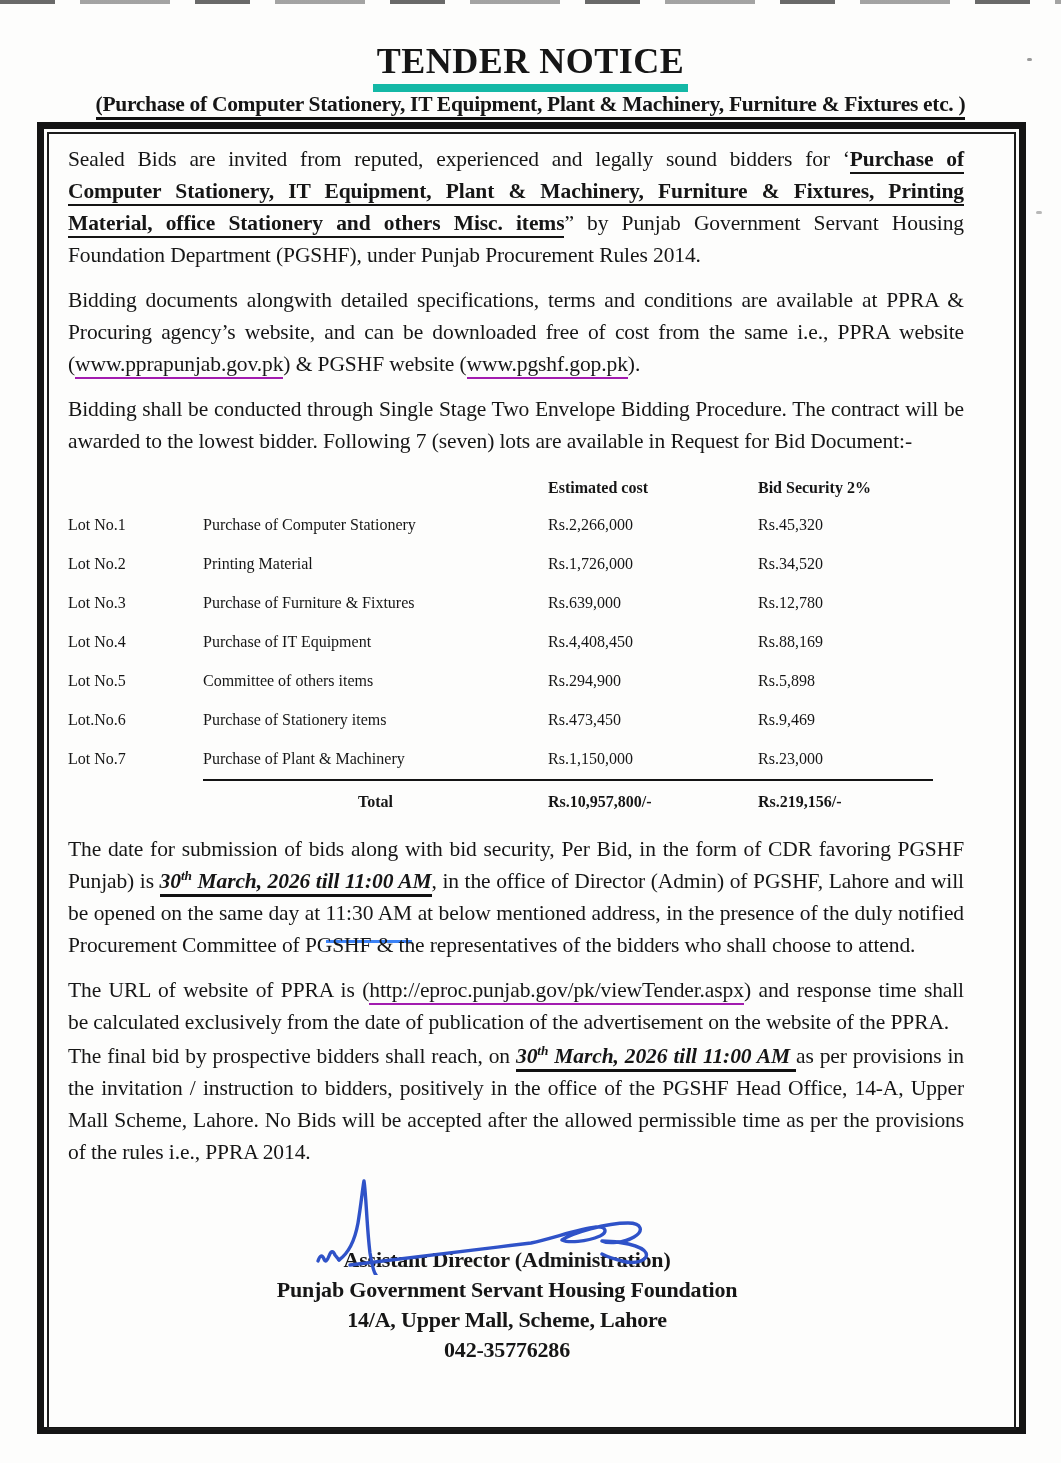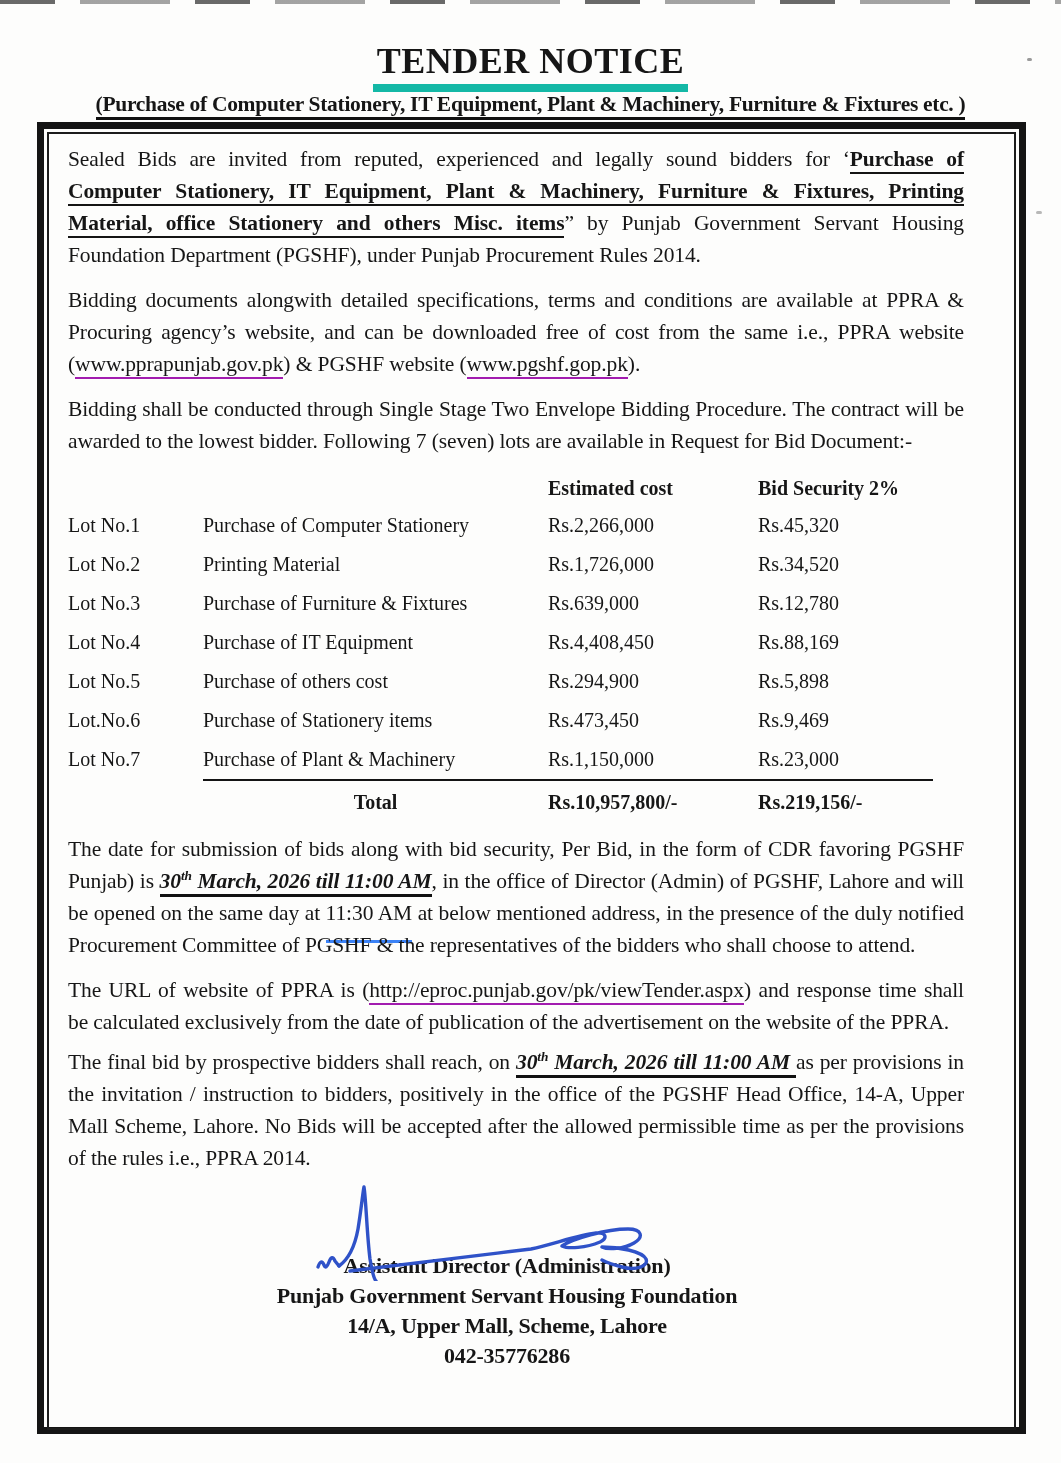--- a/index.html
+++ b/index.html
@@ -40,32 +40,32 @@
   .doc-box-inner{
     box-sizing:border-box;height:100%;margin:3px;border:2px solid #1c1c1c;
     padding:9px 50px 6px 19px;
   }
 
   
   p.para{
     margin:0 0 13px 0;font-size:21.5px;line-height:32px;
     text-align:justify;letter-spacing:-.1px;
   }
-  p.para.tight{margin-bottom:8px;}
+  p.para.tight{margin-bottom:2px;}
   p.para.pretable{margin-bottom:12px;}
   .bseg{font-weight:bold;border-bottom:2.5px solid #141414;padding-bottom:1px;}
   .link{border-bottom:2px solid #a21caf;padding-bottom:1px;}
   .date{font-weight:bold;font-style:italic;border-bottom:3px solid #111;padding-bottom:1px;}
   .time{font-weight:normal;border-bottom:3px solid #3b82f6;padding-bottom:15px;}
   sup{font-size:.62em;vertical-align:super;line-height:0;}
 
   
   table.lots{
     border-collapse:collapse;table-layout:fixed;width:900px;
-    font-size:20px;margin:0 0 11px 0;
+    font-size:16px;margin:0 0 11px 0;
   }
   table.lots col.c-lot{width:135px;}
   table.lots col.c-desc{width:345px;}
   table.lots col.c-cost{width:210px;}
   table.lots col.c-sec{width:175px;}
   table.lots col.c-fill{width:35px;}
   table.lots td{padding:3px 0 4px 0;line-height:32px;vertical-align:baseline;}
   table.lots thead td{font-weight:bold;padding-bottom:2px;}
   table.lots tr.lot7 td.ul{border-bottom:2.5px solid #141414;}
   table.lots tr.total-row td{font-weight:bold;padding-top:5px;}
@@ -140,21 +140,21 @@
         </tr>
         <tr>
           <td>Lot No.4</td>
           <td>Purchase of IT Equipment</td>
           <td>Rs.4,408,450</td>
           <td>Rs.88,169</td>
             <td></td>
         </tr>
         <tr>
           <td>Lot No.5</td>
-          <td>Purchase of others cost</td>
+          <td>Committee of others items</td>
           <td>Rs.294,900</td>
           <td>Rs.5,898</td>
             <td></td>
         </tr>
         <tr>
           <td>Lot.No.6</td>
           <td>Purchase of Stationery items</td>
           <td>Rs.473,450</td>
           <td>Rs.9,469</td>
             <td></td>

